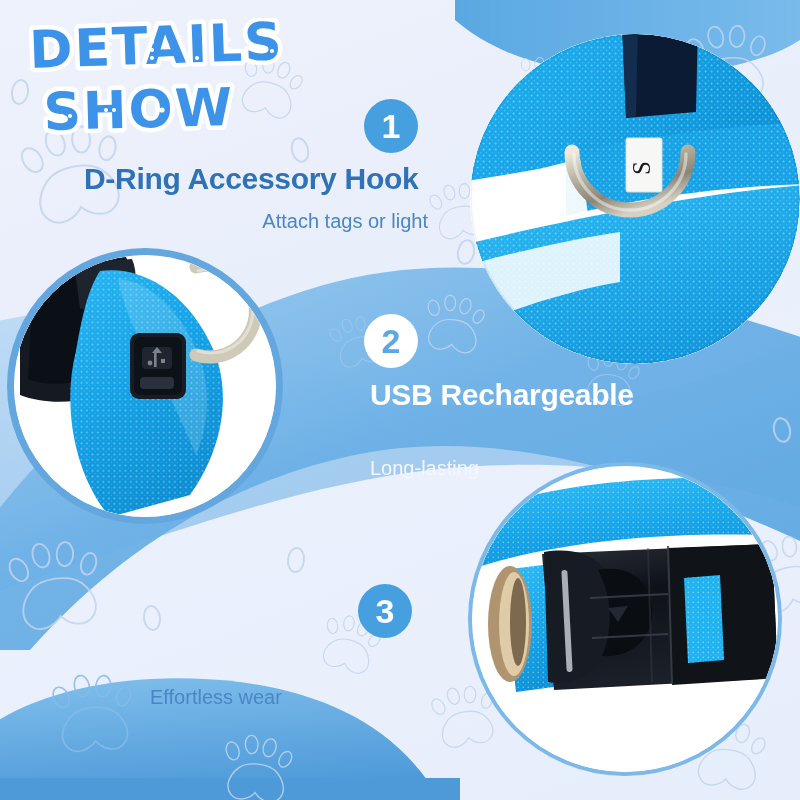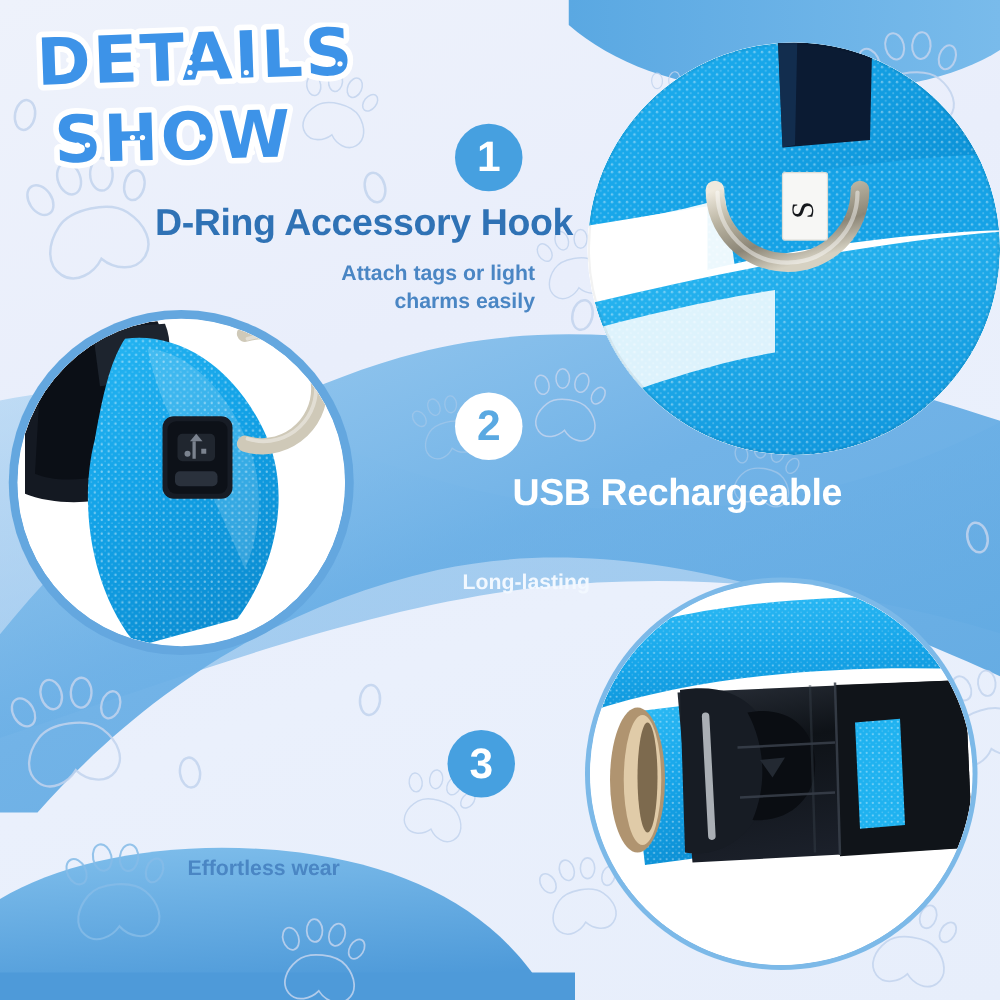--- a/index.html
+++ b/index.html
@@ -74,33 +74,31 @@
   }
 
   
   .feature-title {
     position: absolute;
     font-size: 30px;
     font-weight: 700;
     color: #2f72b5;
     white-space: nowrap;
     letter-spacing: -0.3px;
-    margin-left: 40px;
   }
   .feature-title.light {
     color: #ffffff;
     font-weight: 600;
   }
   .feature-sub {
     position: absolute;
-    font-size: 17px;
+    font-size: 20px;
     color: #4a86c4;
     line-height: 1.32;
     white-space: nowrap;
-    font-weight: bold;
   }
   .feature-sub.light {
     color: #f2f8ff;
   }
   .align-right { text-align: right; }
   .align-center { text-align: left; }
 
   
   .headline {
     position: absolute;
@@ -382,21 +380,20 @@
   </div>
 
   <div class="badge solid" style="left:364px; top:99px;">
     <span>1</span>
   </div>
 
   <div class="feature-title" style="left:84px; top:162px;">D-Ring Accessory Hook</div>
 
   <div class="feature-sub align-right" style="left:118px; top:208px; width:310px;">
     <div>Attach tags or light</div>
-    <div>charms easily</div>
   </div>
 
   <div class="photo ringed" style="left:14px; top:255px; width:262px; height:262px;">
     <div class="inner">
       <svg width="262" height="262" viewBox="0 0 262 262" xmlns="http://www.w3.org/2000/svg">
         <defs>
           <linearGradient id="f2strap" x1="0" y1="0" x2="0.5" y2="1">
             <stop offset="0%" stop-color="#26b6f3"></stop>
             <stop offset="50%" stop-color="#12a2e7"></stop>
             <stop offset="100%" stop-color="#0b8ed3"></stop>

